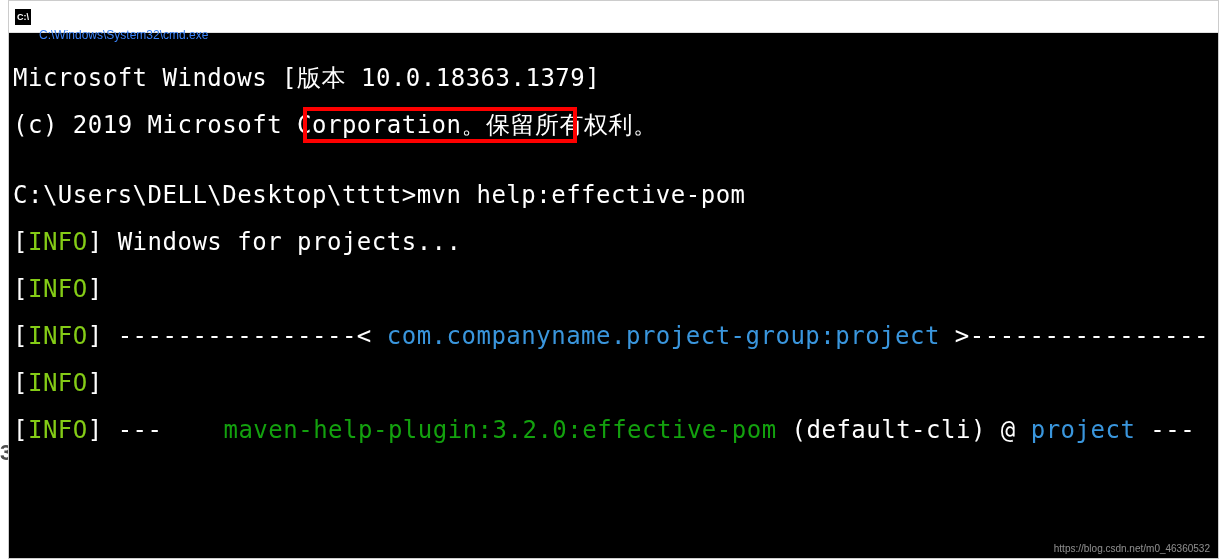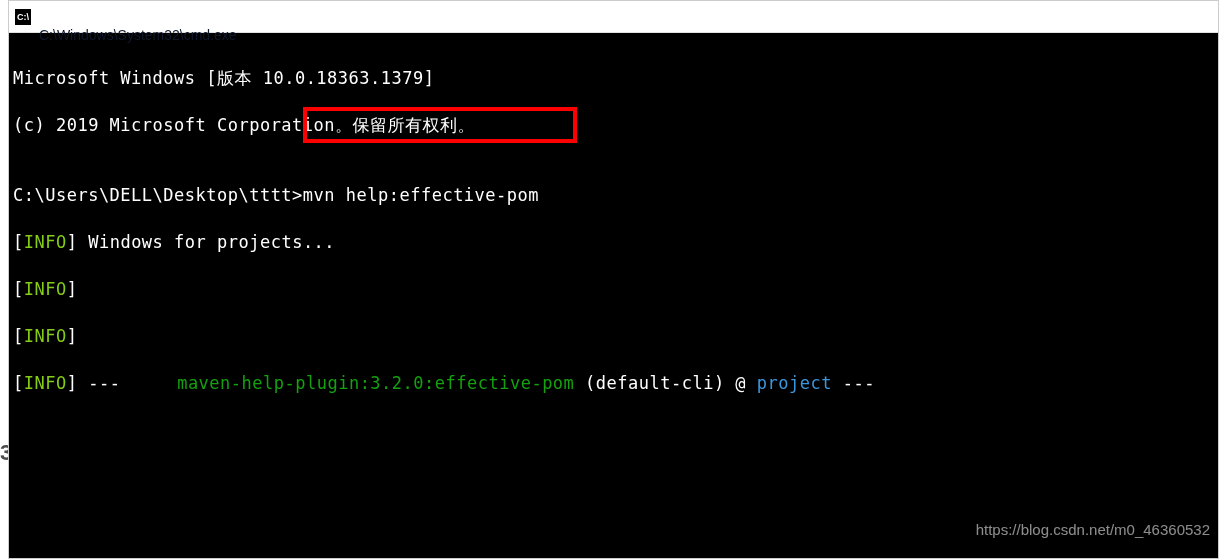--- a/index.html
+++ b/index.html
@@ -36,28 +36,28 @@
       display: inline-flex;
       align-items: center;
       justify-content: center;
       font-size: 9px;
       color: #fff;
       font-family: sans-serif;
       font-weight: bold;
     }
     .titlebar-text {
       font-family: 'Segoe UI', sans-serif;
-      font-size: 14px;
-      color: #0f172a;
+      font-size: 12px;
+      color: #3b82f6;
       margin-top: 37px;
     }
     .terminal {
       background: #000;
       color: #fff;
-      font-size: 17px;
+      font-size: 24px;
       line-height: 23.5px;
       padding: 10px 4px 4px 4px;
       height: calc(100% - 32px);
       overflow: hidden;
       white-space: pre;
       letter-spacing: 0.5px;
       font-family: 'SimSun', 'NSimSun', Consolas, monospace;
     }
     .line { white-space: pre; }
     .bracket { color: #fff; }
@@ -65,24 +65,24 @@
     .green { color: #13A10E; margin-left: 46px; }
     .cyan { color: #3A96DD; }
     .highlight-box {
       position: absolute;
       border: 4px solid #ff0000;
       pointer-events: none;
     }
     .watermark {
       position: absolute;
       right: 8px;
-      bottom: 20px;
+      bottom: 4px;
       color: rgba(255,255,255,0.55);
       font-family: Arial, sans-serif;
-      font-size: 15px;
+      font-size: 10px;
     }
     .leftedge {
       position: absolute;
       left: 0;
       top: 440px;
       font-family: Arial, sans-serif;
       font-size: 22px;
       font-weight: bold;
       color: #4d4d4d;
       width: 10px;
@@ -99,20 +99,21 @@
     <span class="titlebar-icon">C:\</span>
     <span class="titlebar-text">C:\Windows\System32\cmd.exe</span>
   </div>
   <div class="terminal">
 <div class="line">Microsoft Windows [版本 10.0.18363.1379]</div>
 <div class="line">(c) 2019 Microsoft Corporation。保留所有权利。</div>
 <div class="line"></div>
 <div class="line"><span>C:\Users\DELL\Desktop\tttt&gt;</span><span>mvn help:effective-pom</span></div>
 <div class="line"><span class="bracket">[</span><span class="info">INFO</span><span class="bracket">]</span><span> Windows for projects...</span></div>
 <div class="line"><span class="bracket">[</span><span class="info">INFO</span><span class="bracket">]</span><span></span></div>
+<div class="line"><span class="bracket">[</span><span class="info">INFO</span><span class="bracket">]</span><span> ----------------&lt; </span><span class="cyan">com.companyname.project-group:project</span><span> &gt;----------------</span></div>
 <div class="line"><span class="bracket">[</span><span class="info">INFO</span><span class="bracket">]</span><span></span></div>
 <div class="line"><span class="bracket">[</span><span class="info">INFO</span><span class="bracket">]</span><span> --- </span><span class="green">maven-help-plugin:3.2.0:effective-pom</span><span> (default-cli) @ </span><span class="cyan">project</span><span> ---</span></div>
 
 
 
 
 
 
 
 

